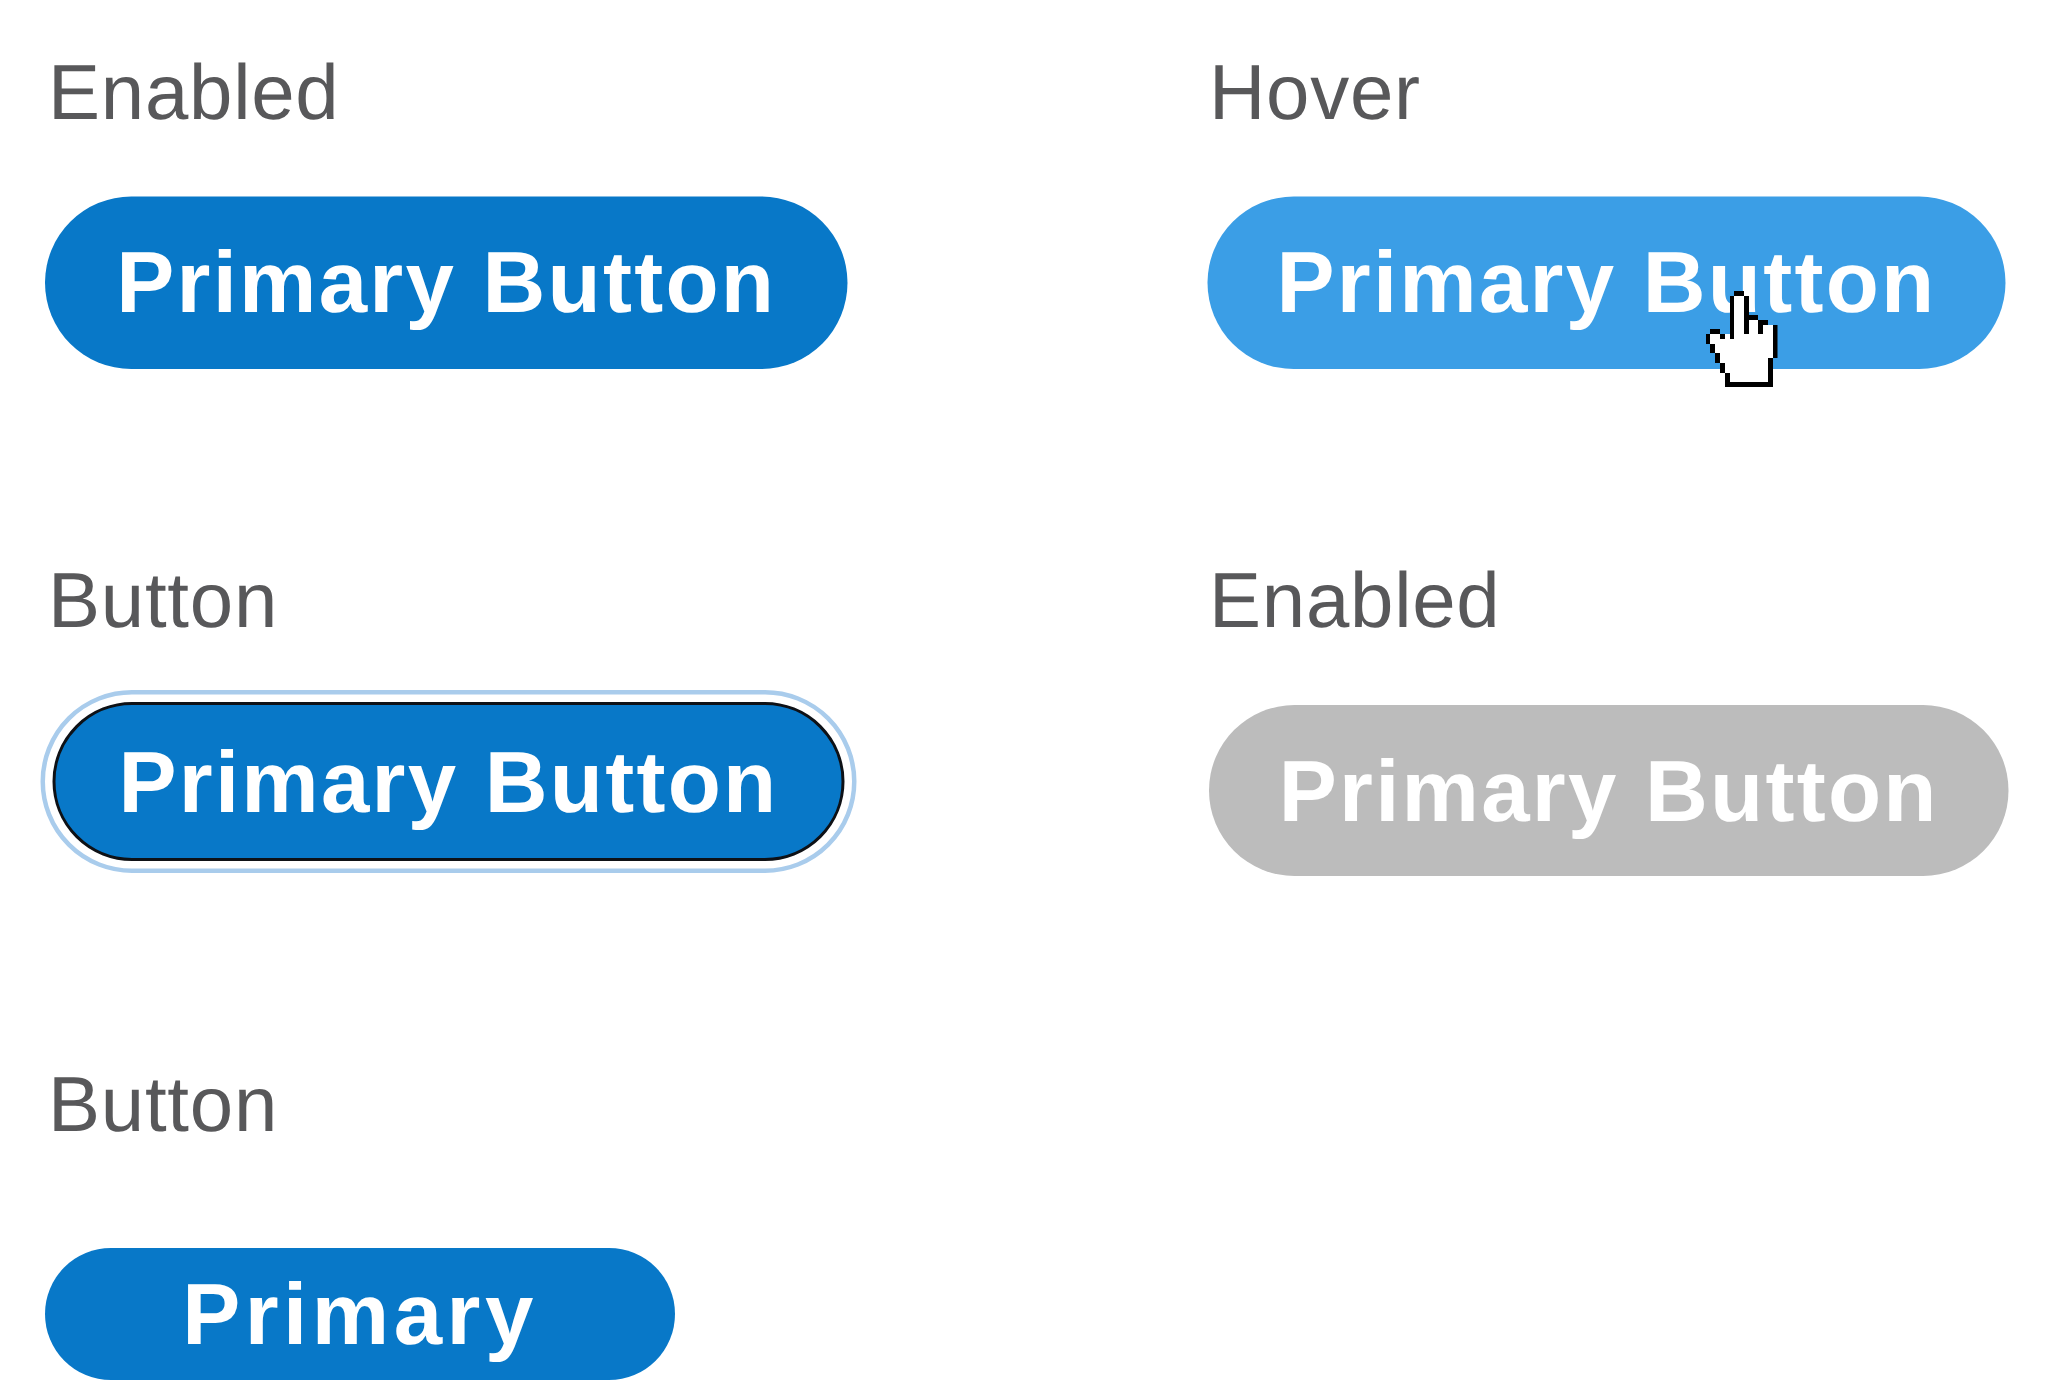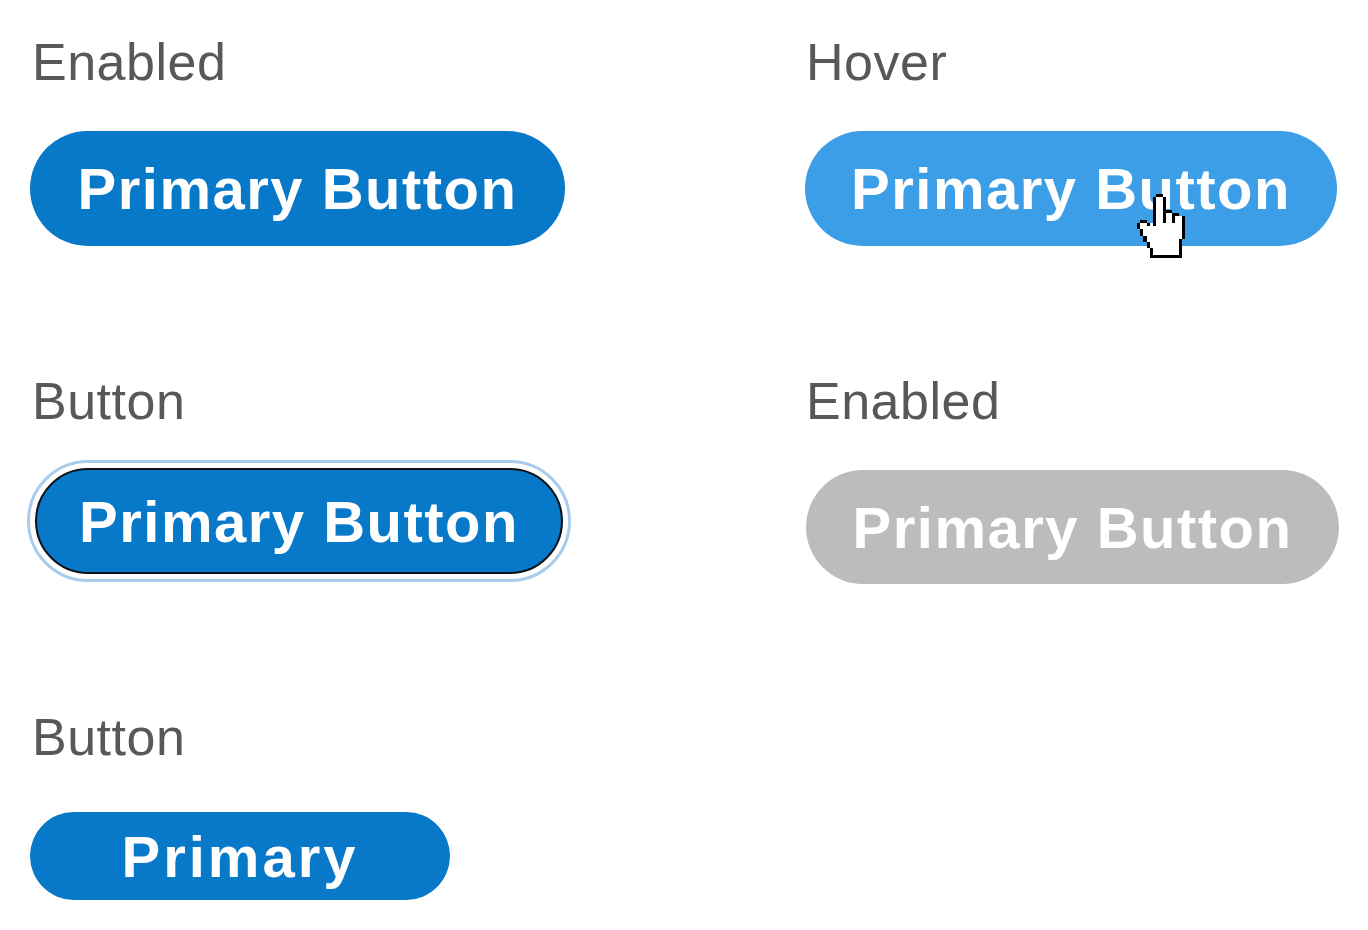--- a/index.html
+++ b/index.html
@@ -67,20 +67,20 @@
   <span class="state-label" style="left:806px; top:36px;">Hover</span>
   <button class="btn hover" style="left:805px; top:131px; width:532px; height:115px;">Primary Button</button>
 
   <span class="state-label" style="left:32px; top:375px;">Button</span>
   <button class="btn focus" style="left:35px; top:468px; width:528px; height:106px;">Primary Button</button>
 
   <span class="state-label" style="left:806px; top:375px;">Enabled</span>
   <button class="btn disabled" style="left:806px; top:470px; width:533px; height:114px;">Primary Button</button>
 
   <span class="state-label" style="left:32px; top:711px;">Button</span>
-  <button class="btn small" style="left:30px; top:812px; width:420px; height:88px;">Primary</button>
+  <button class="btn small" style="left:30px; top:832px; width:420px; height:88px;">Primary</button>
 
   <svg class="cursor-icon" width="48" height="64" viewBox="0 0 15 20" shape-rendering="crispEdges" aria-hidden="true">
     <path fill="#ffffff" d="M6 1h2v9H6z M9 6h2v3H9z M12 7h2v2h-2z M1 9h2v1H1z M4 9h1v1H4z M8 9h6v1H8z M1 10h13v1H1z M2 11h12v2H2z M3 13h11v1H3z M3 14h10v1H3z M4 15h9v2H4z M5 17h8v2H5z"></path>
     <path fill="#000000" d="M6 0h2v1H6z M5 1h1v9H5z M8 1h1v8H8z M9 5h2v1H9z M11 6h1v3h-1z M12 6h1v1h-1z M14 7h1v7h-1z M1 8h2v1H1z M0 9h1v2H0z M3 9h1v1H3z M1 11h1v2H1z M2 13h1v2H2z M3 15h1v2H3z M4 17h1v2H4z M13 14h1v5h-1z M4 19h10v1H4z"></path>
   </svg>
 
 </div>
 
 </body></html>

